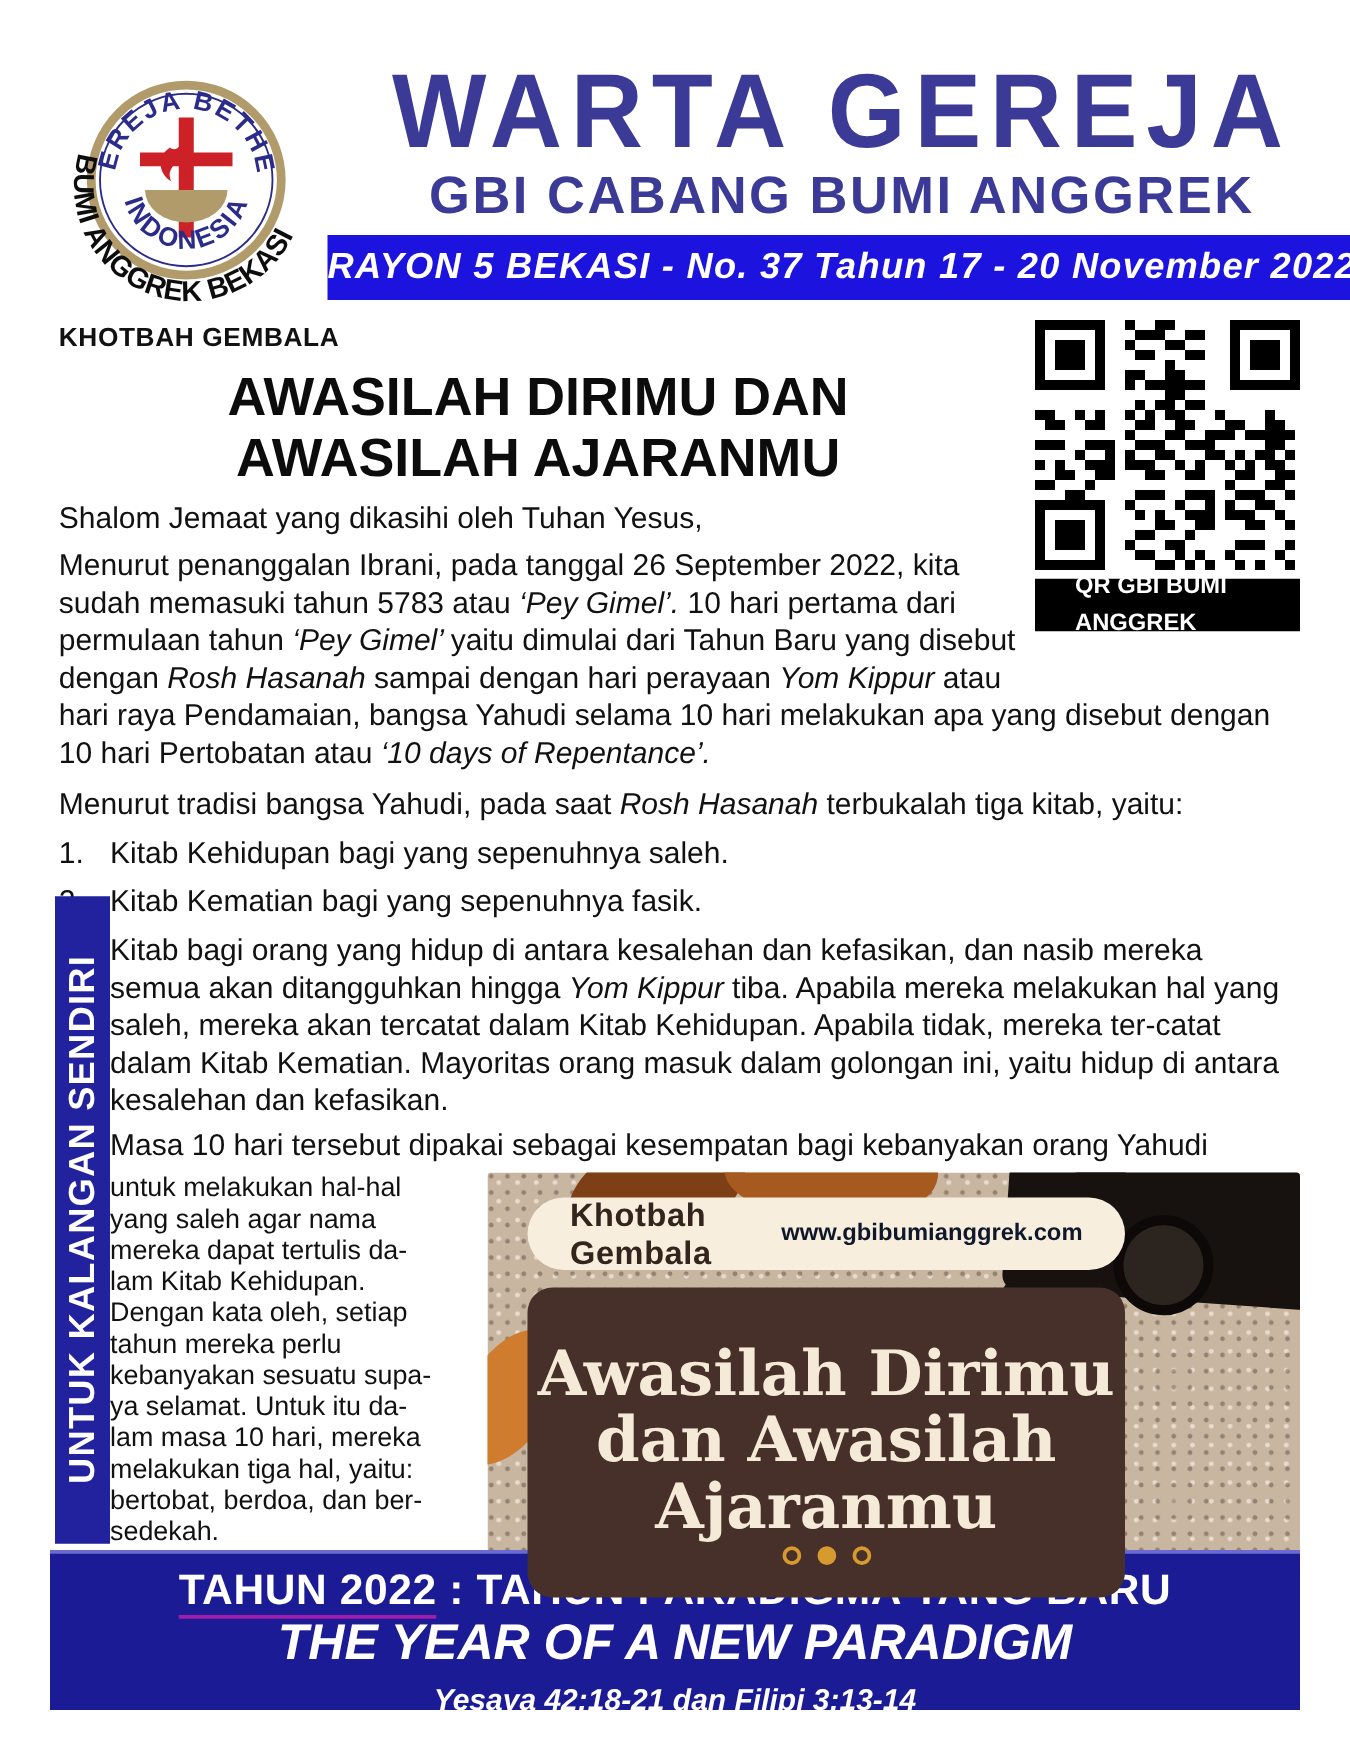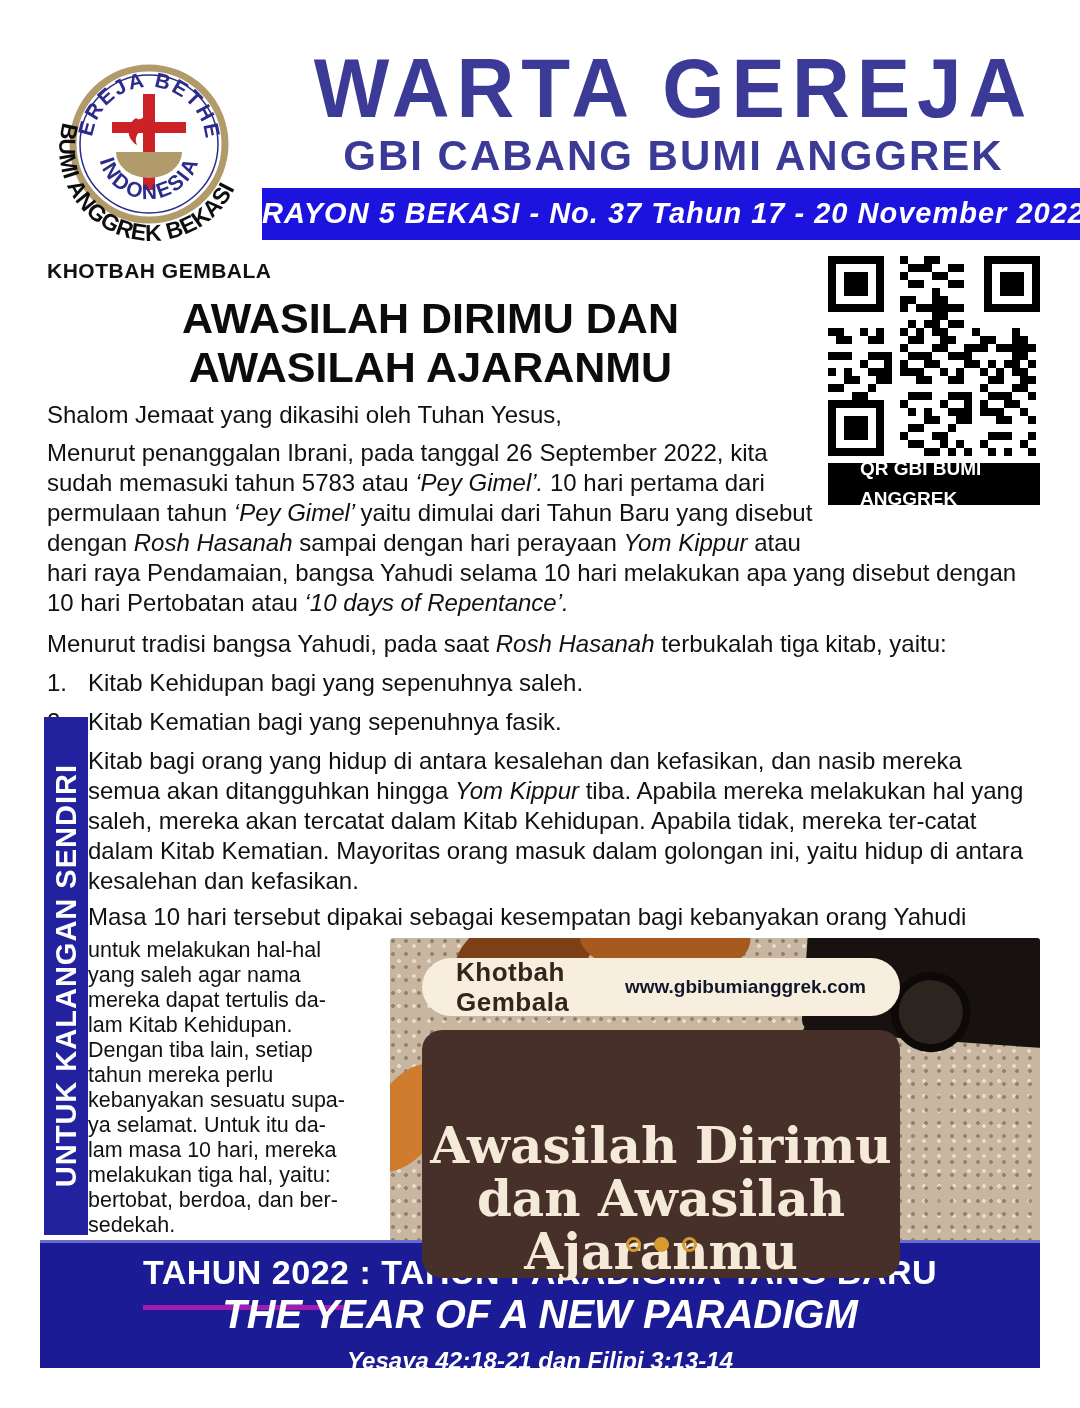--- a/index.html
+++ b/index.html
@@ -63,33 +63,33 @@
          transform:rotate(32deg);border-radius:8px;}
   .person{position:absolute;left:46%;bottom:-12px;width:210px;height:60px;background:#241c17;
           transform:rotate(-3deg);border-radius:10px;}
   .pill{position:absolute;left:32px;right:140px;top:20px;height:58px;background:#f7eedd;
         border-radius:29px;display:flex;align-items:center;justify-content:space-between;
         padding:0 34px;box-sizing:border-box;z-index:2;}
   .pill-left{font-size:26px;font-weight:800;color:#33251d;letter-spacing:.5px;}
   .pill-right{font-size:19px;font-weight:600;color:#0f172a;}
   .brown-card{position:absolute;left:32px;right:140px;top:92px;bottom:30px;background:#463029;
               border-radius:20px;z-index:2;display:flex;flex-direction:column;align-items:center;
-              justify-content:flex-end;}
+              justify-content:center;}
   .card-title{font-family:"DejaVu Serif","Liberation Serif",serif;font-weight:700;
               font-size:50px;line-height:53px;color:#f5e9d7;text-align:center;margin-top:-6px;}
   .dots{position:absolute;bottom:26px;left:0;right:0;display:flex;justify-content:center;gap:13px;}
   .dot{width:15px;height:15px;border-radius:50%;border:3px solid #d79a2f;box-sizing:border-box;}
   .dot.active{background:#d79a2f;}
 
   
   .footer{position:absolute;left:40px;right:40px;top:1240px;height:128px;background:#1b1b96;
           border-top:3px solid #6a6ad0;color:#fff;text-align:center;box-sizing:border-box;
           padding-top:10px;}
   .f1{font-size:34px;font-weight:800;letter-spacing:.5px;}
-  .f1 .u{border-bottom:5px solid #a21caf;padding-bottom:14px;}
+  .f1 .u{border-bottom:3px solid #a21caf;padding-bottom:1px;}
   .f2{font-size:40px;font-weight:800;font-style:italic;margin-top:0px;}
   .f3{font-size:24px;font-weight:700;font-style:italic;margin-top:10px;}
 
   
   .logo-outer-text{font-family:"Liberation Sans",sans-serif;font-weight:800;font-size:23px;fill:#0d0d0d;}
   .logo-ring-text{font-family:"Liberation Sans",sans-serif;font-weight:800;font-size:21px;fill:#2b2b8c;letter-spacing:2px;}
 </style>
 </head>
 <body>
 
@@ -360,21 +360,21 @@
 
     <div class="para indented" style="margin-top:6px;">Masa 10 hari tersebut dipakai sebagai kesempatan bagi kebanyakan orang Yahudi</div>
 
     <div class="two-col">
       <div class="left-col">
         <div>
           <div class="line">untuk melakukan hal-hal</div>
           <div class="line">yang saleh agar nama</div>
           <div class="line">mereka dapat tertulis da-</div>
           <div class="line">lam Kitab Kehidupan.</div>
-          <div class="line">Dengan tiba lain, setiap</div>
+          <div class="line">Dengan kata oleh, setiap</div>
           <div class="line">tahun mereka perlu</div>
           <div class="line">kebanyakan sesuatu supa-</div>
           <div class="line">ya selamat. Untuk itu da-</div>
           <div class="line">lam masa 10 hari, mereka</div>
           <div class="line">melakukan tiga hal, yaitu:</div>
           <div class="line">bertobat, berdoa, dan ber-</div>
           <div class="line">sedekah.</div>
         </div>
         <div class="lc-para2">
           <div class="line">Pada saat ini kita tidak</div>

